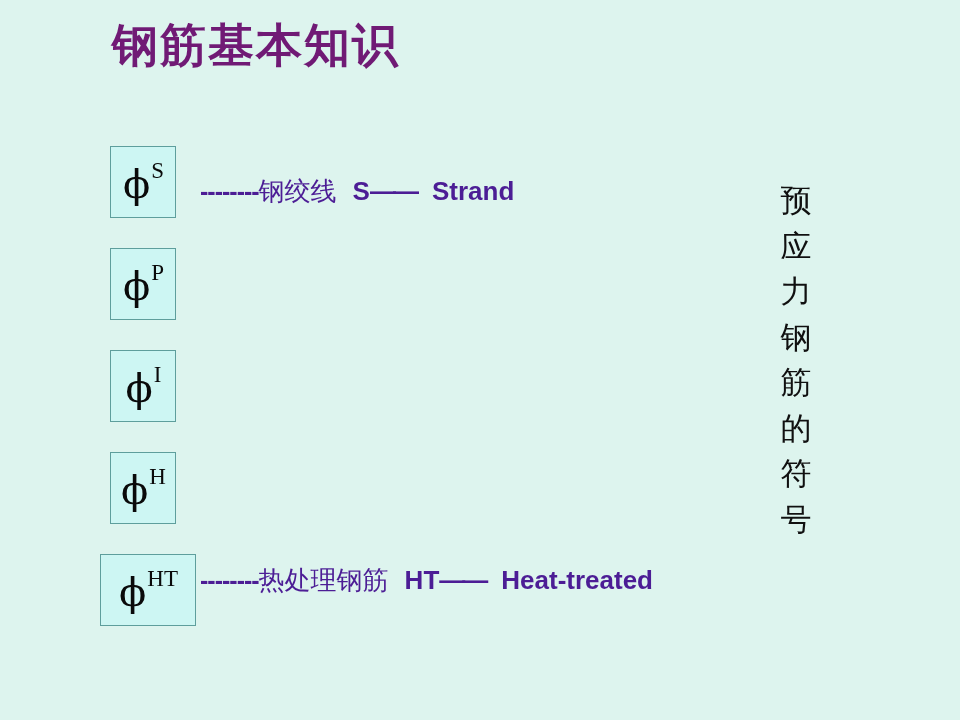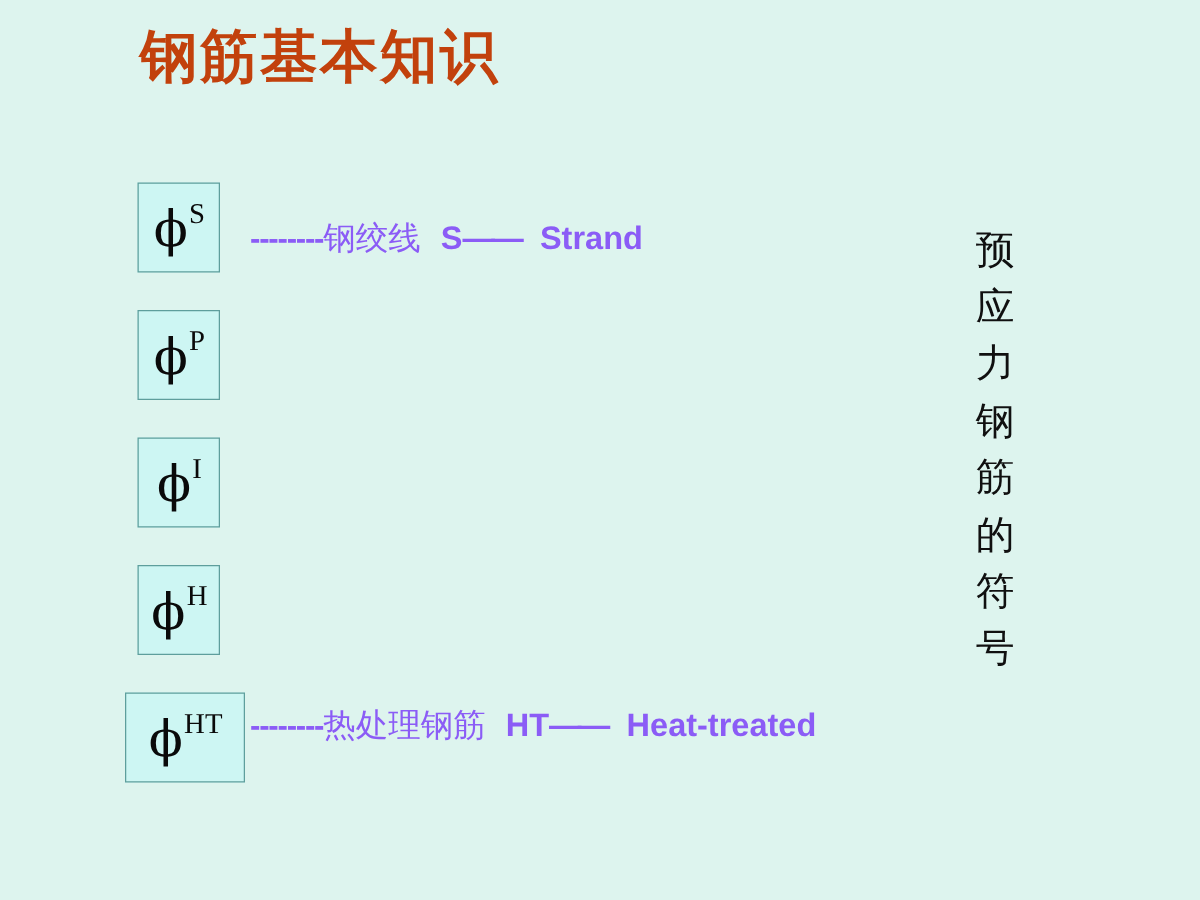--- a/index.html
+++ b/index.html
@@ -16,21 +16,21 @@
   }
 
   
   .slide-title {
     position: absolute;
     left: 112px;
     top: 20px;
     font-family: "Liberation Serif", "DejaVu Serif", serif;
     font-size: 46px;
     font-weight: 700;
-    color: #c2410c;
+    color: #701a75;
     letter-spacing: 2px;
     line-height: 1.15;
     white-space: nowrap;
   }
 
   
   .legend-list {
     position: absolute;
     left: 0;
     top: 140px;
@@ -101,21 +101,21 @@
   .legend-row.wide .legend-text {
     left: 200px;
     align-items: flex-start;
     padding-top: 12px;
     width: 520px;
   }
 
   .legend-line {
     font-size: 25px;
     line-height: 1.55;
-    color: #8b5cf6;
+    color: #4c1d95;
     white-space: normal;
   }
 
   .dashes {
     font-family: "Liberation Sans", sans-serif;
     font-weight: 700;
     letter-spacing: -1px;
     font-size: 25px;
   }
   .cn {

